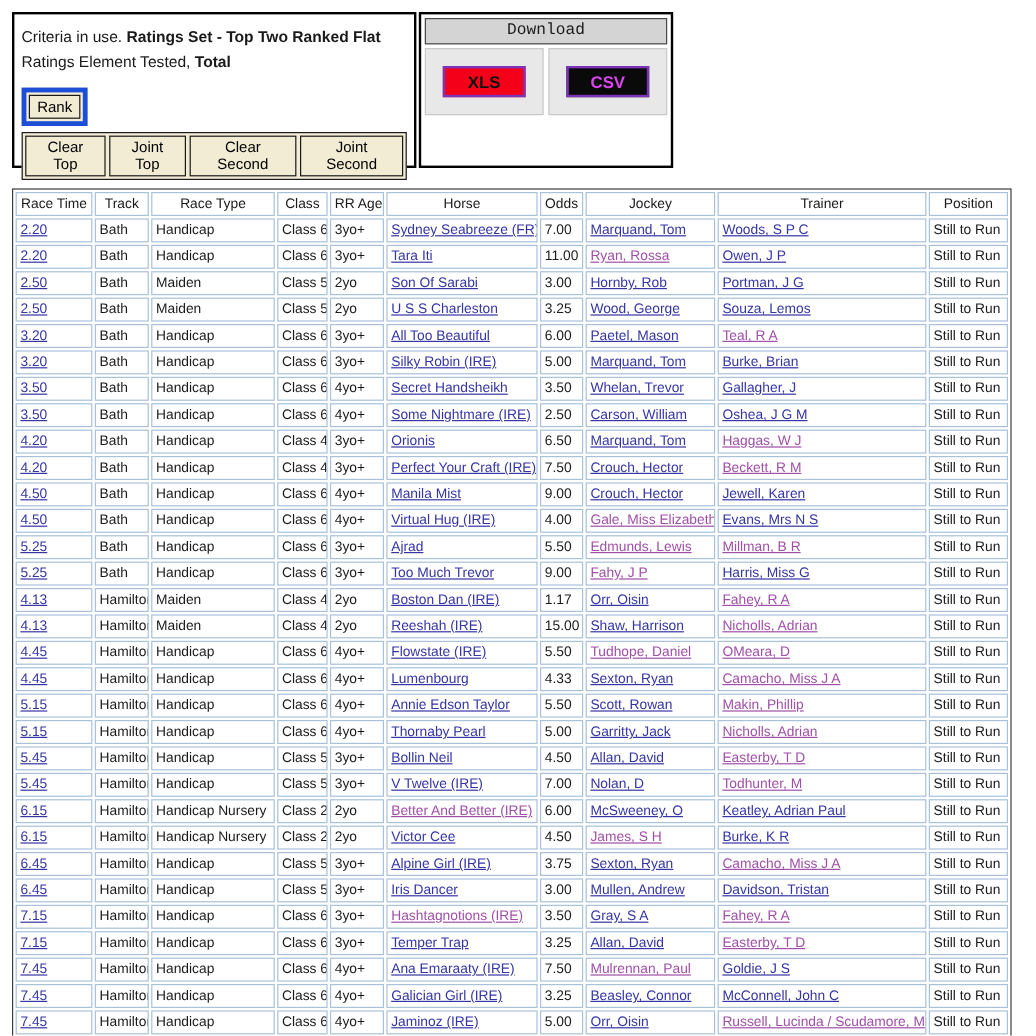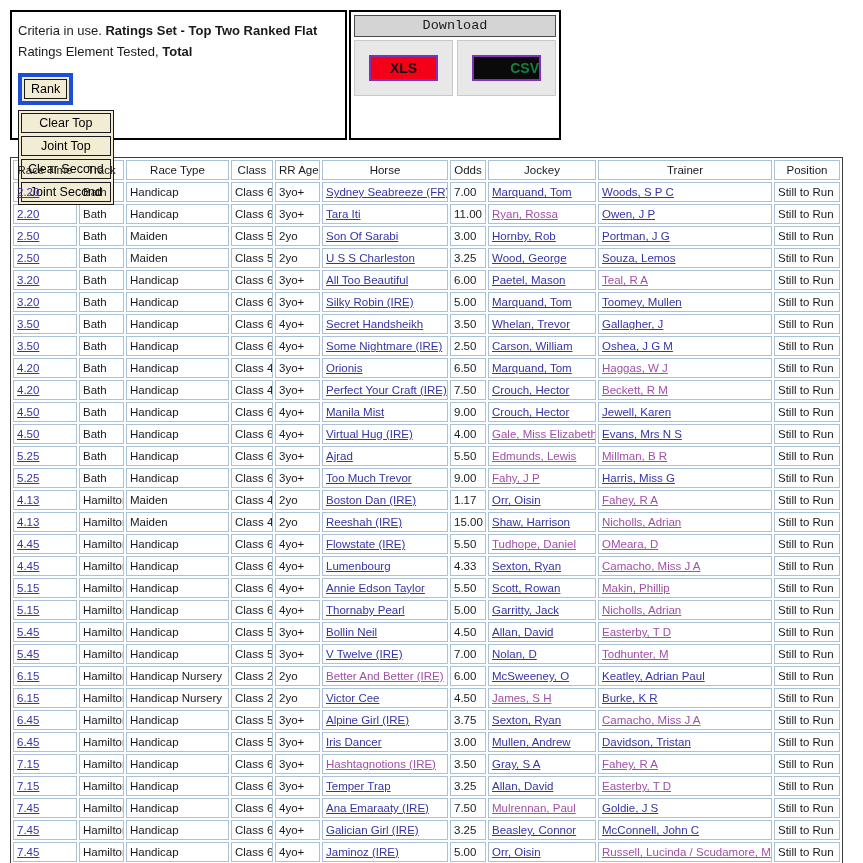--- a/index.html
+++ b/index.html
@@ -46,21 +46,20 @@
     padding:2px;
     margin-top:11px;
   }
   .btn-row{
     display:inline-flex;
     border:1px solid #1a1a1a;
     background:var(--btn-face);
     padding:2px;
     gap:3px;
     margin-top:5px;
-    flex-direction:column;
   }
   button.classic{
     font-family:"Liberation Sans", sans-serif;
     font-size:12.5px;
     color:#000;
     background:var(--btn-face);
     border:1px solid #1a1a1a;
     padding:2px 6px;
     line-height:14px;
     cursor:pointer;
@@ -96,21 +95,21 @@
     width:100%;
     text-align:center;
     font-weight:bold;
     font-size:14px;
     padding:3px 0;
     border:2px solid var(--accent-border);
     cursor:pointer;
     font-family:"Liberation Sans", sans-serif;
   }
   .dl-xls{background:var(--xls-bg);color:#111;}
-  .dl-csv{background:var(--csv-bg);color:#15803d;text-align:right;}
+  .dl-csv{background:var(--csv-bg);color:#d946ef;}
 
   .table-wrap{
     padding:17px 0 0 10px;
   }
   table.race-table{
     table-layout:fixed;
     width:833px;
     border:1px solid #3c3c3c;
     border-collapse:separate;
     border-spacing:2px;
@@ -263,21 +262,21 @@
         </tr>
         <tr>
           <td><a>3.20</a></td>
           <td>Bath</td>
           <td>Handicap</td>
           <td>Class 6</td>
           <td>3yo+</td>
           <td><a>Silky Robin (IRE)</a></td>
           <td>5.00</td>
           <td><a>Marquand, Tom</a></td>
-          <td><a>Toomey, Mullen</a></td>
+          <td><a>Burke, Brian</a></td>
           <td>Still to Run</td>
         </tr>
         <tr>
           <td><a>3.50</a></td>
           <td>Bath</td>
           <td>Handicap</td>
           <td>Class 6</td>
           <td>4yo+</td>
           <td><a>Secret Handsheikh</a></td>
           <td>3.50</td>

